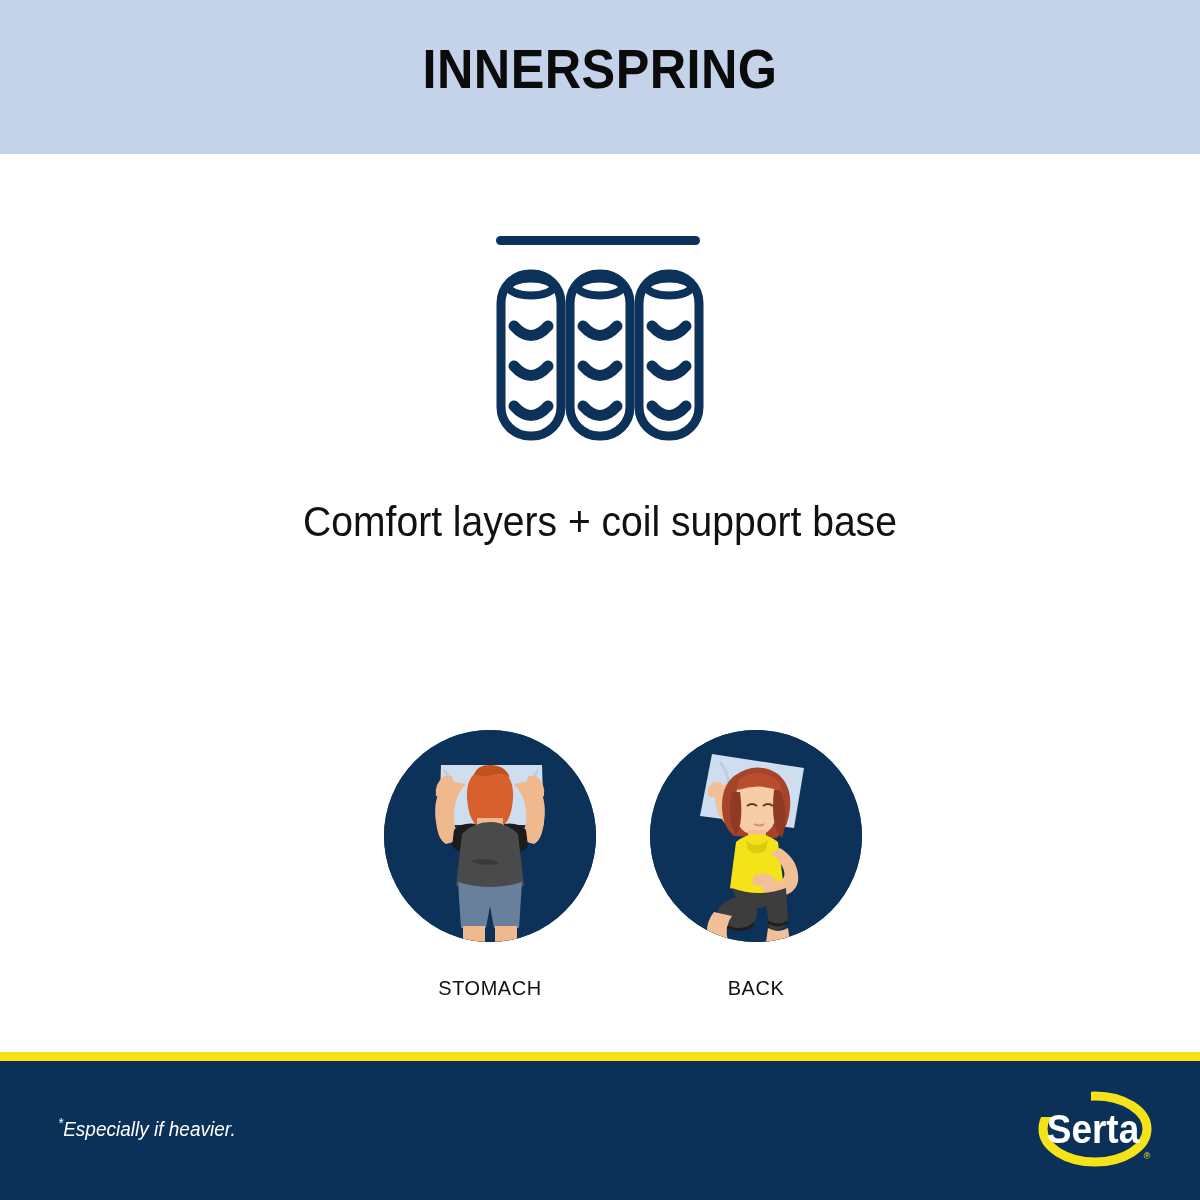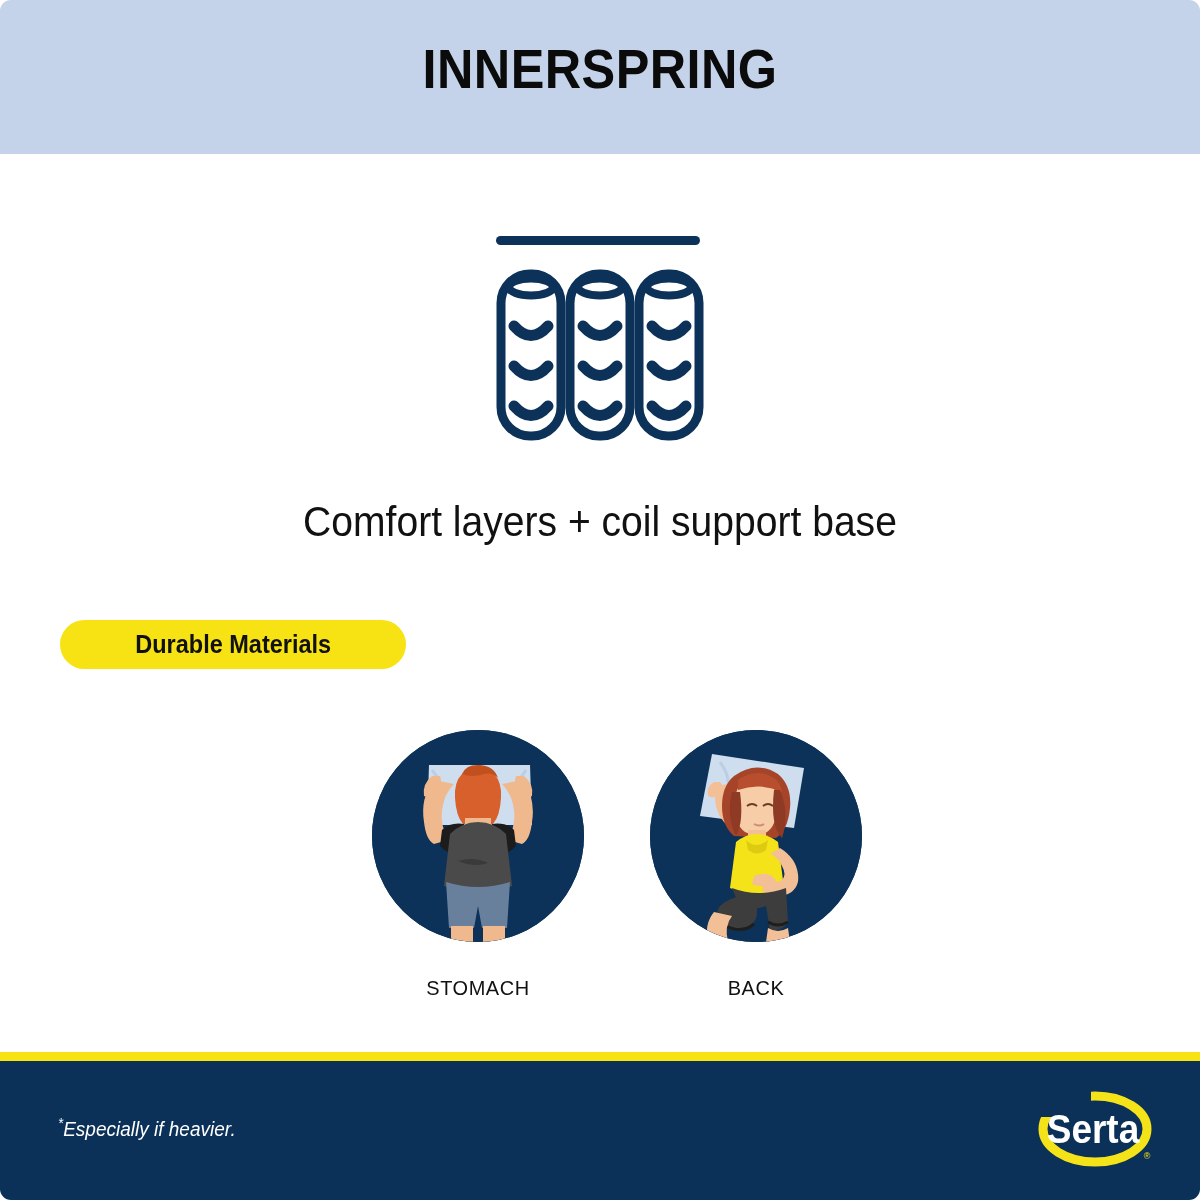--- a/index.html
+++ b/index.html
@@ -3,21 +3,21 @@
 <meta charset="utf-8">
 <style>
   html,body{margin:0;padding:0;}
   body{
     width:1200px;height:1200px;
     background:#ffffff;
     font-family:"Liberation Sans", sans-serif;
     overflow:hidden;
     position:relative;
   }
-  .page{position:relative;width:1200px;height:1200px;overflow:hidden;border-radius:11px;}
+  .page{position:relative;width:1200px;height:1200px;overflow:hidden;}
 
   
   .header-band{
     position:absolute;left:0;top:0;width:1200px;height:154px;
     background:#c4d3ea;
   }
   .header-title{
     position:absolute;left:0;top:41px;width:1200px;
     text-align:center;
     font-family:"Liberation Sans", sans-serif;
@@ -74,21 +74,21 @@
     line-height:0;
   }
 
   
   .sleepers{
     position:absolute;left:0;top:730px;width:1200px;height:290px;
   }
   .sleeper{
     position:absolute;top:0;width:212px;
   }
-  .sleeper.one{left:372px;}
+  .sleeper.one{left:384px;}
   .sleeper.two{left:650px;}
   .sleeper-circle{
     width:212px;height:212px;border-radius:50%;
     background:#0c3259;
     overflow:hidden;position:relative;
   }
   .sleeper-label{
     margin-top:34px;text-align:center;
     font-family:"Liberation Sans", sans-serif;
     font-weight:400;font-size:21px;letter-spacing:0.6px;
@@ -157,23 +157,20 @@
         <path d="M182 181 q17 19 34 0" fill="none" stroke="#0c3259" stroke-width="11" stroke-linecap="round"></path>
       </g>
     </svg>
   </div>
 
   <div class="subtitle">Comfort layers + coil support base</div>
 
   <div class="pill-row">
 
 
-    <div class="pill">
-      <span class="pill-label"><span>Durable Materials</span><sup></sup></span>
-    </div>
 
 
   </div>
 
   <div class="sleepers">
 
     <div class="sleeper one">
       <div class="sleeper-circle">
         <svg viewBox="0 0 212 212" width="212" height="212" xmlns="http://www.w3.org/2000/svg">
           <rect x="0" y="0" width="212" height="212" fill="#0c3259"></rect>

